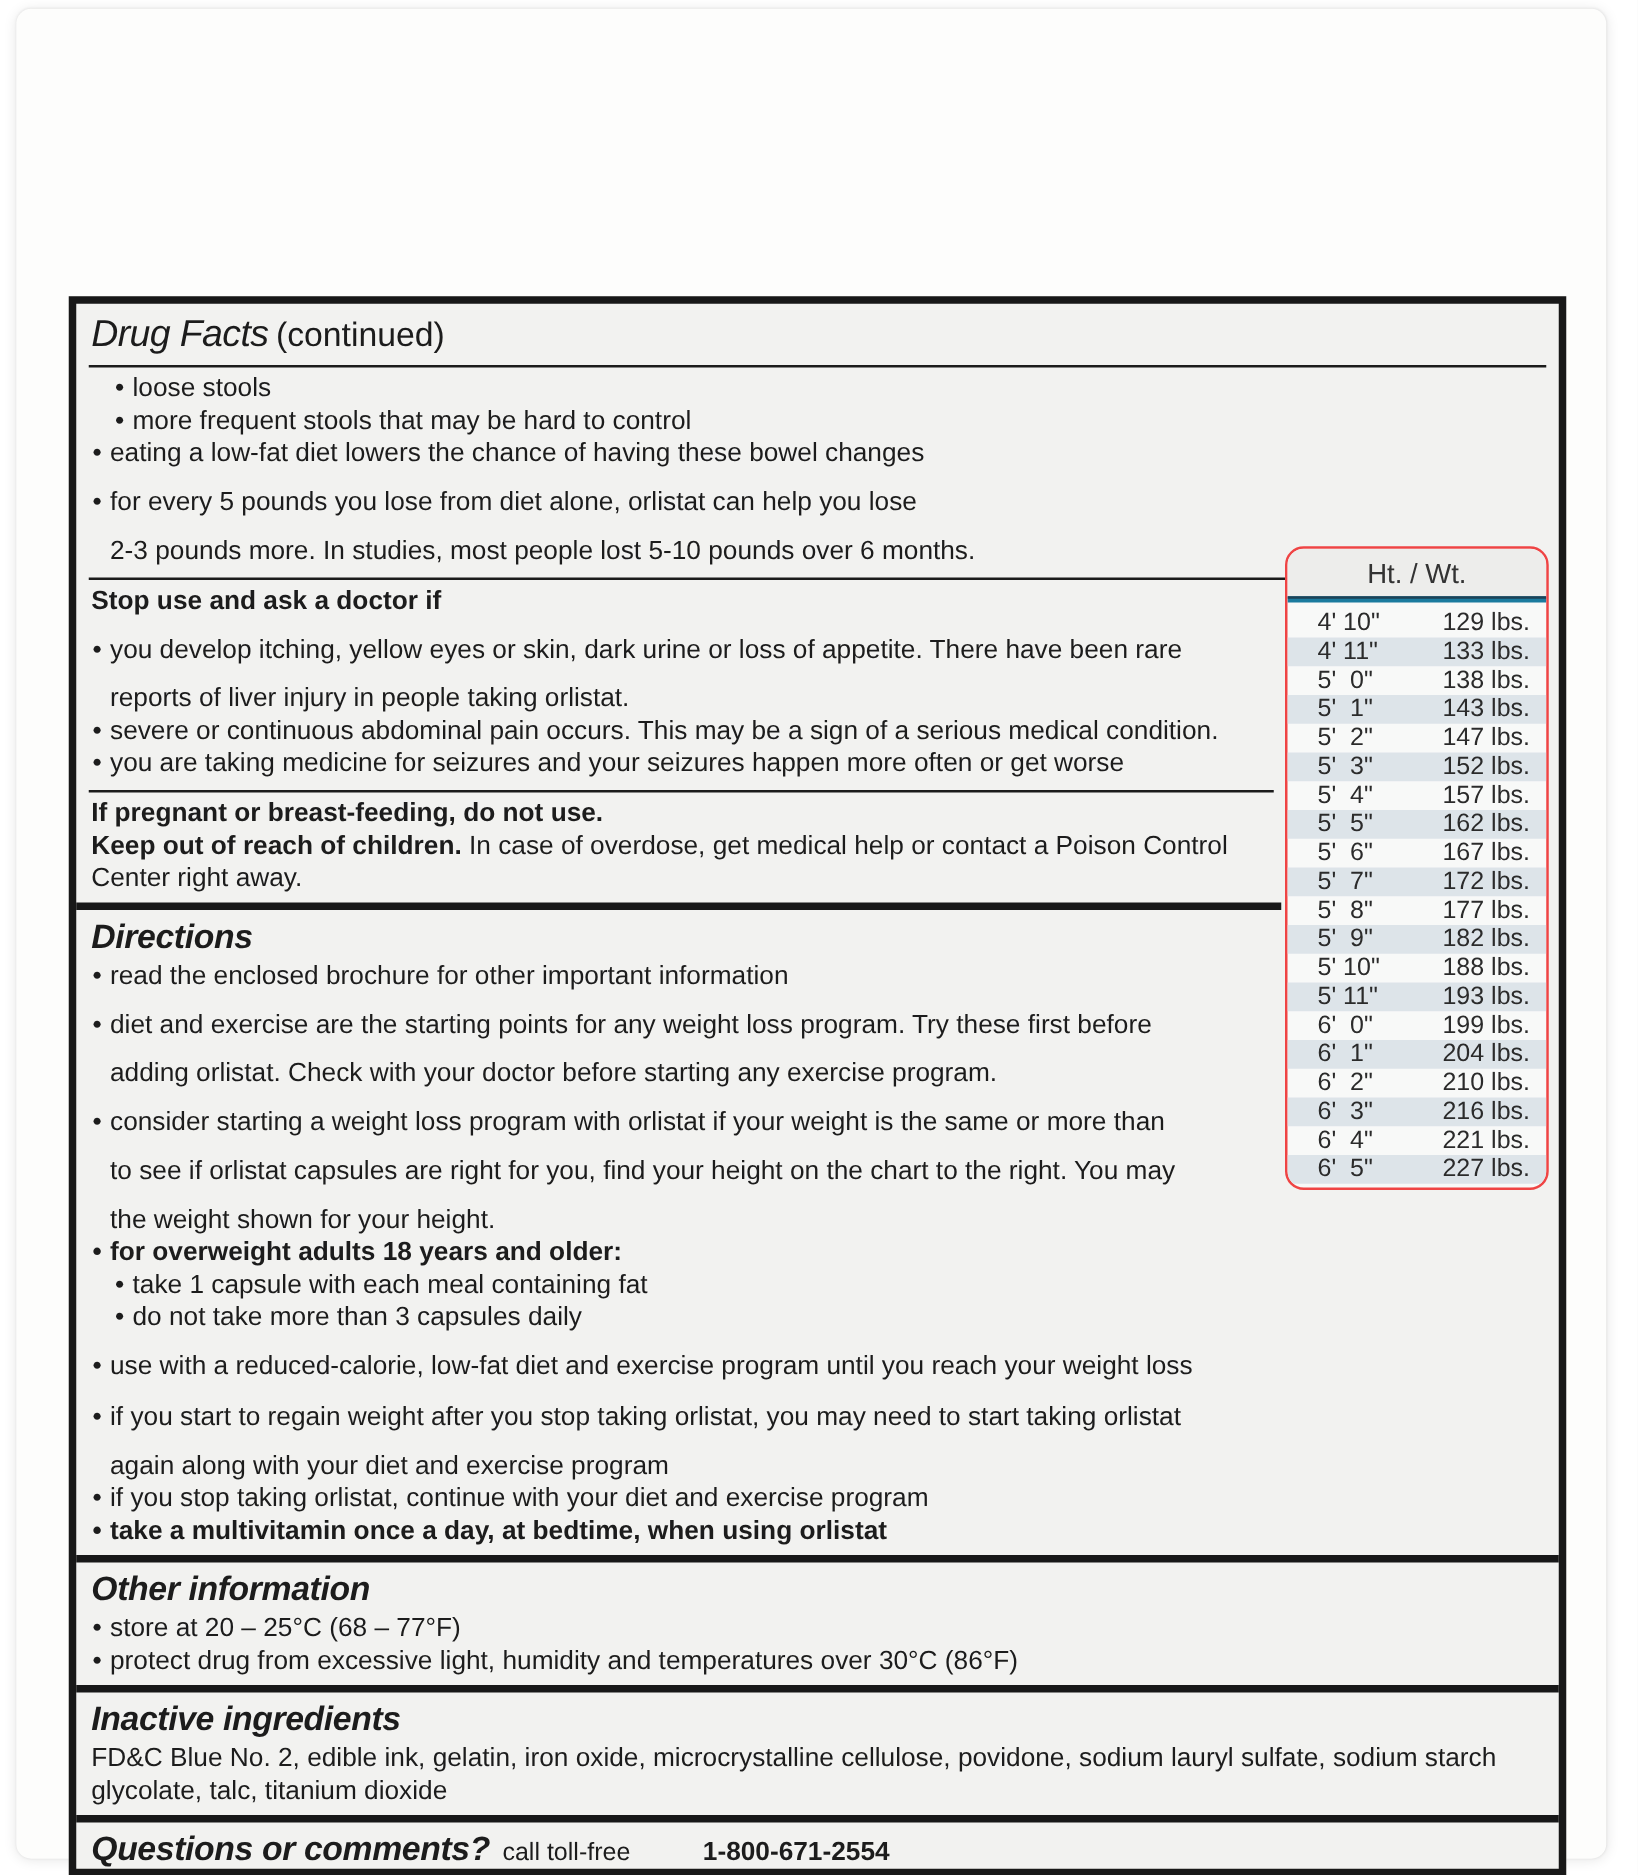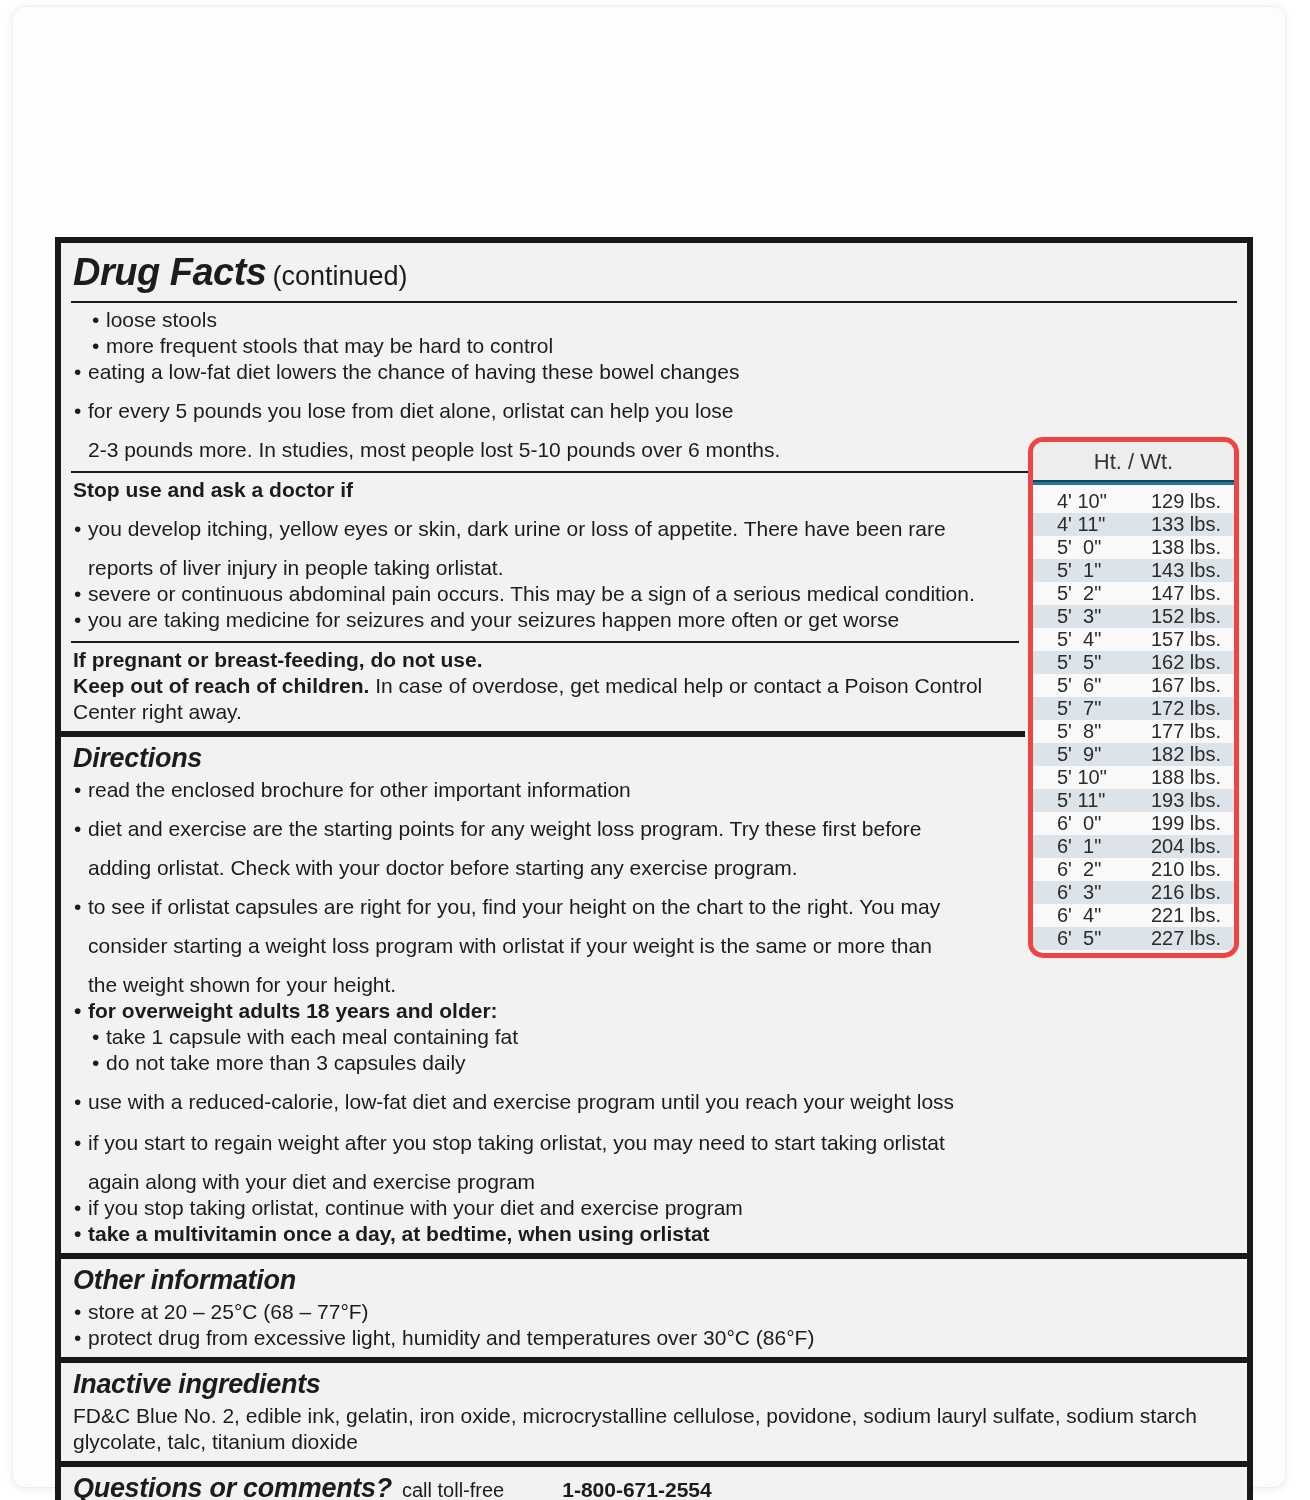--- a/index.html
+++ b/index.html
@@ -6,21 +6,21 @@
   html,body { width:1310px; height:1500px; background:#ffffff;
     font-family:"Liberation Sans","DejaVu Sans",sans-serif; color:#1c1c1c; }
   .card { position:absolute; left:13px; top:7px; width:1272px; height:1480px;
     background:#fdfdfc; border-radius:12px;
     box-shadow:0 1px 10px rgba(0,0,0,0.10), 0 0 2px rgba(0,0,0,0.07); }
   .panel { position:absolute; left:42px; top:230px; width:1198px;
     border:6px solid #181818; background:#f2f2f0; }
 
   
   .df-header { padding:8px 12px 5px; }
-  .df-title { font-size:38px; font-weight:bold; font-style:italic; letter-spacing:-0.5px; }
+  .df-title { font-size:30px; font-weight:normal; font-style:italic; letter-spacing:-0.5px; }
   .df-cont { font-size:27px; font-weight:normal; font-style:normal; letter-spacing:0; margin-left:6px; }
 
   .rule { border-top:2px solid #1b1b1b; margin:2px 10px 0; }
   .rule.narrow { margin-right:228px; }
   .sep { height:6px; background:#181818; }
   .sep.narrow { margin-right:222px; }
 
   .sec { padding:4px 12px 6px; font-size:21px; line-height:26px; }
   .sec.narrow { margin-right:222px; }
   .sec.tight-top { padding-top:0; }
@@ -32,21 +32,21 @@
 
   ul { list-style:none; }
   li { position:relative; padding-left:15px; }
   li::before { content:"•"; position:absolute; left:1px; }
   li.sub { margin-left:18px; }
   li.bold { font-weight:bold; }
   .ln { display:block;margin-top:13px; }
 
   
   .hw-table { position:absolute; top:194px; right:8px; width:211px;
-    border:5px solid #ef4444; border-radius:15px; background:#f8f9f8; overflow:hidden; }
+    border:2px solid #ef4444; border-radius:15px; background:#f8f9f8; overflow:hidden; }
   .hw-header { text-align:center; font-size:22px; line-height:24px; color:#333;
     padding:8px 0 6px; background:#ededeb; }
   .hw-bar { height:5px; background:#1b7b9e; border-top:2px solid #1d4255; }
   .hw-rows { padding:5px 0 3px; }
   .hw-row { display:flex; align-items:center; height:23px; font-size:20px; color:#2b2b2b; }
   .hw-row:nth-child(even) { background:#dde4e9; }
   .hw-ht { width:98px; padding-left:24px; white-space:pre; }
   .hw-wt { flex:1; text-align:right; padding-right:13px; }
 
   
@@ -105,22 +105,22 @@
 
     <div class="sec narrow tight-bottom">
       <div class="sec-heading">Directions</div>
       <ul>
         <li>read the enclosed brochure for other important information</li>
         <li>
           <span class="ln">diet and exercise are the starting points for any weight loss program. Try these first before</span>
           <span class="ln">adding orlistat. Check with your doctor before starting any exercise program.</span>
         </li>
         <li>
+          <span class="ln">consider starting a weight loss program with orlistat if your weight is the same or more than</span>
           <span class="ln">to see if orlistat capsules are right for you, find your height on the chart to the right. You may</span>
-          <span class="ln">consider starting a weight loss program with orlistat if your weight is the same or more than</span>
           <span class="ln">the weight shown for your height.</span>
         </li>
         <li class="bold">for overweight adults 18 years and older:</li>
         <li class="sub">take 1 capsule with each meal containing fat</li>
         <li class="sub">do not take more than 3 capsules daily</li>
         <li>
           <span class="ln">use with a reduced-calorie, low-fat diet and exercise program until you reach your weight loss</span>
         </li>
       </ul>
     </div>

